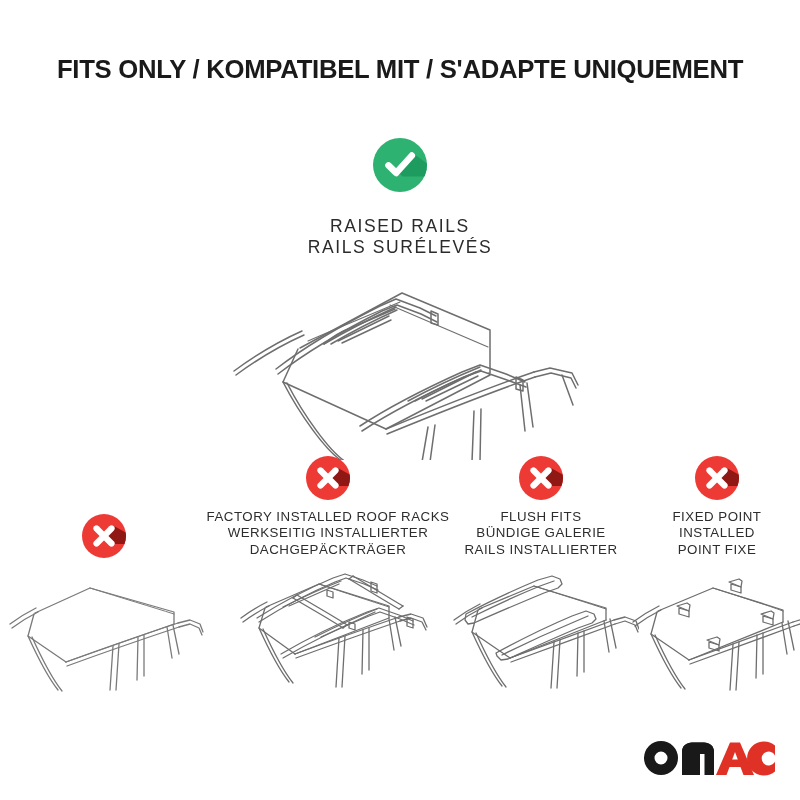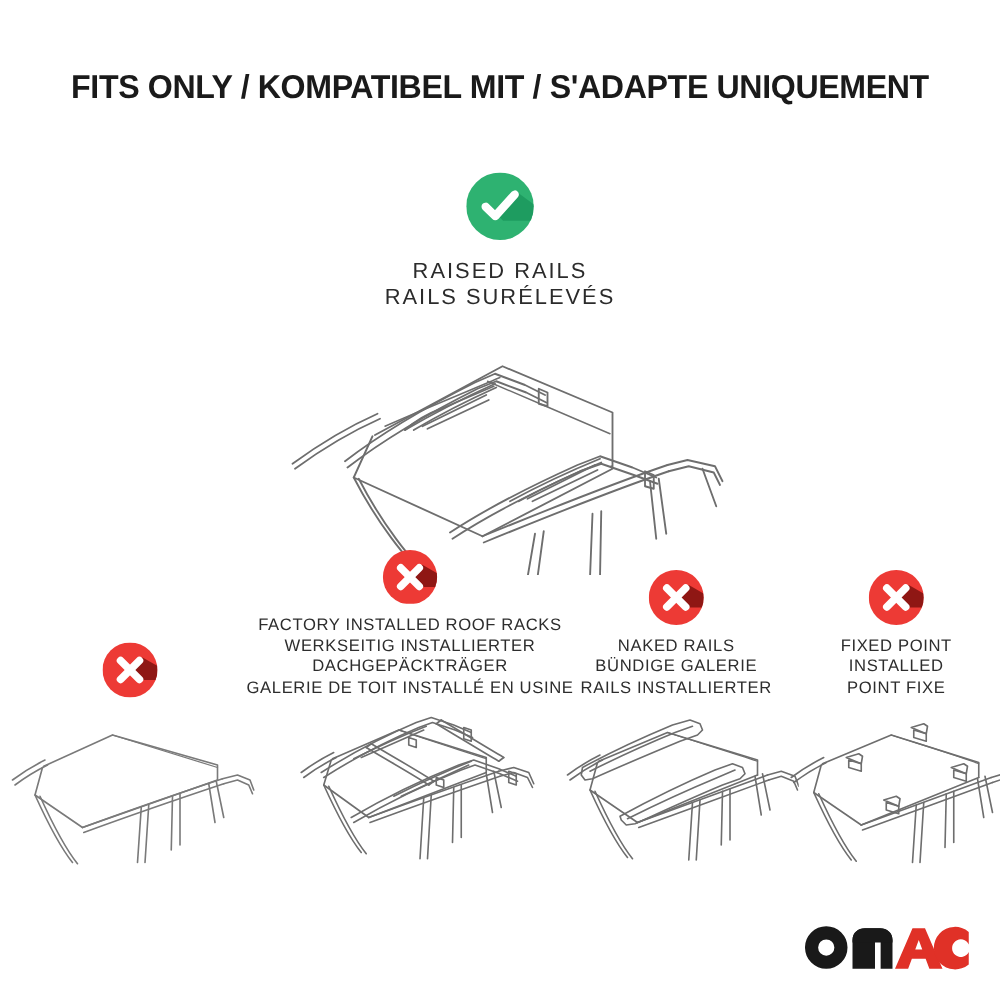--- a/index.html
+++ b/index.html
@@ -41,21 +41,21 @@
     text-align: center;
   }
   .badge {
     display: block;
     margin: 0 auto;
     position: relative;
   }
   #main-badge { width: 54px; height: 54px; }
 
   #main-label {
-    margin-top: 14px;
+    margin-top: 24px;
     font-size: 17.5px;
     line-height: 21px;
     letter-spacing: 1.6px;
     color: #2b2b2b;
     font-weight: 400;
   }
   #main-label .ml { display: block; white-space: nowrap; }
 
   
   #main-illustration {
@@ -250,21 +250,20 @@
         </g>
         <g stroke="#ffffff" stroke-width="6.2" stroke-linecap="round">
           <line x1="14.5" y1="14.5" x2="29.5" y2="29.5"></line>
           <line x1="29.5" y1="14.5" x2="14.5" y2="29.5"></line>
         </g>
       </svg>
       <div class="blabel">
         <span class="ml">FACTORY INSTALLED ROOF RACKS</span>
         <span class="ml">WERKSEITIG INSTALLIERTER</span>
         <span class="ml">DACHGEPÄCKTRÄGER</span>
-        <span class="ml">GALERIE DE TOIT INSTALLÉ EN USINE</span>
       </div>
     </div>
     <svg class="bill" width="215" height="140" viewBox="0 0 215 140">
       <g fill="none" stroke="#6e6e6e" stroke-width="1.3" stroke-linecap="round" stroke-linejoin="round">
 
         <path d="M44 46 L38 66 M38 66 L74 92"></path>
         <path d="M74 92 L168 56"></path>
         <path d="M45 45 L98 22 L168 44 L168 56"></path>
         <path d="M20 56 C28 50 36 45 46 40"></path>
         <path d="M22 60 C30 54 38 49 48 44"></path>
@@ -316,21 +315,21 @@
         <circle cx="22" cy="22" r="22" fill="#ed3a35"></circle>
         <g clip-path="url(#xc2)">
           <polygon points="21,21 30,30 46,30 46,20 32,12" fill="#8f1714"></polygon>
         </g>
         <g stroke="#ffffff" stroke-width="6.2" stroke-linecap="round">
           <line x1="14.5" y1="14.5" x2="29.5" y2="29.5"></line>
           <line x1="29.5" y1="14.5" x2="14.5" y2="29.5"></line>
         </g>
       </svg>
       <div class="blabel">
-        <span class="ml">NAKED RAILS</span>
+        <span class="ml">FLUSH FITS</span>
         <span class="ml">BÜNDIGE GALERIE</span>
         <span class="ml">RAILS INSTALLIERTER</span>
       </div>
     </div>
     <svg class="bill" width="195" height="140" viewBox="0 0 195 140">
       <g fill="none" stroke="#6e6e6e" stroke-width="1.3" stroke-linecap="round" stroke-linejoin="round">
         <path d="M34 48 L28 70 M28 70 L66 96"></path>
         <path d="M66 96 L162 58"></path>
         <path d="M35 47 L90 24 L162 46 L162 58"></path>
         <path d="M10 58 C18 52 26 47 36 42"></path>

